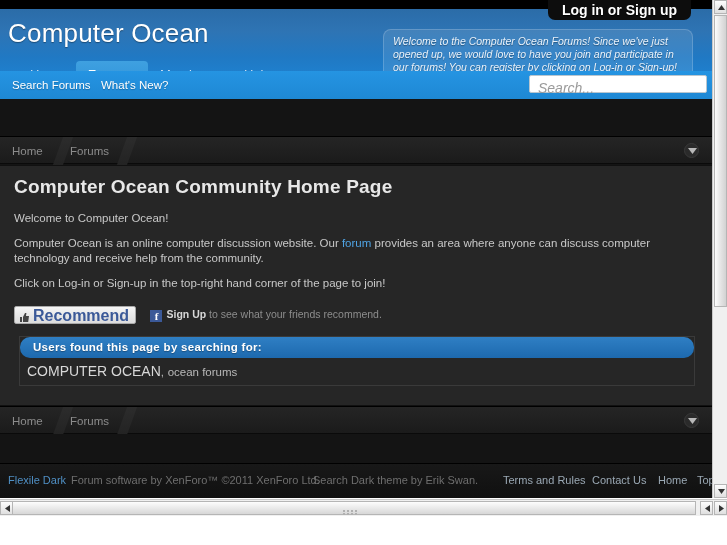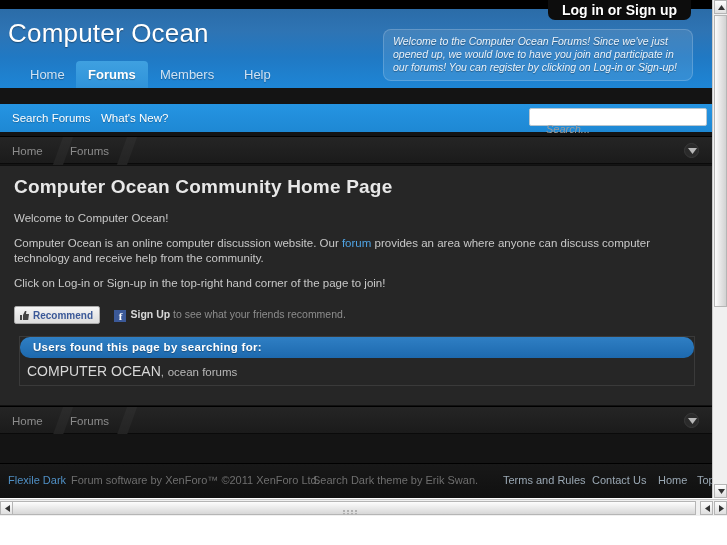--- a/index.html
+++ b/index.html
@@ -110,21 +110,21 @@
   .navtab.selected {
     color: #ffffff;
     font-weight: bold;
     background: linear-gradient(to bottom, #3fa0e0 0%, #2f93da 100%);
     border-radius: 4px 4px 0 0;
   }
 
   
   .subnav {
     position: absolute;
-    left: 0; top: 104px;
+    left: 0; top: 71px;
     width: 712px; height: 28px;
     background: #1e8fdd;
     background: linear-gradient(to bottom, #2594e2 0%, #1e88d4 100%);
   }
   .subnav-link {
     position: absolute;
     top: 0;
     height: 28px;
     line-height: 28px;
     font-size: 11.5px;
@@ -136,25 +136,25 @@
   .search-box {
     position: absolute;
     right: 5px; top: 4px;
     width: 178px; height: 18px;
     background: #ffffff;
     border: 1px solid #b9c6cf;
     border-radius: 2px;
   }
   .search-box input {
     width: 100%; height: 100%;
-    border: 0; outline: 0; margin: 12px;
+    border: 0; outline: 0; margin: 4px;
     padding: 0 4px;
     background: transparent;
     font-family: "Liberation Sans", sans-serif;
-    font-size: 11px;
+    font-size: 14px;
     font-style: italic;
     color: #555;
   }
   .search-box input::placeholder { color: #9b9b9b; font-style: italic; }
 
   
   .crumbbar {
     position: absolute;
     left: 0;
     width: 712px; height: 28px;
@@ -226,21 +226,21 @@
     height: 20px;
   }
   .fb-recommend {
     display: inline-block;
     vertical-align: middle;
     height: 18px;
     padding: 0 6px 0 4px;
     background: linear-gradient(to bottom, #f5f5f5 0%, #dcdcdc 100%);
     border: 1px solid #a9a9a9;
     border-radius: 2px;
-    font-size: 10px;
+    font-size: 16px;
     font-weight: bold;
     color: #3b5998;
     line-height: 18px;
     white-space: nowrap;
     cursor: pointer;
   }
   .thumb-icon { display:inline-block; vertical-align: -2px; margin-right: 3px; }
   .fb-signup {
     display: inline-block;
     vertical-align: middle;

